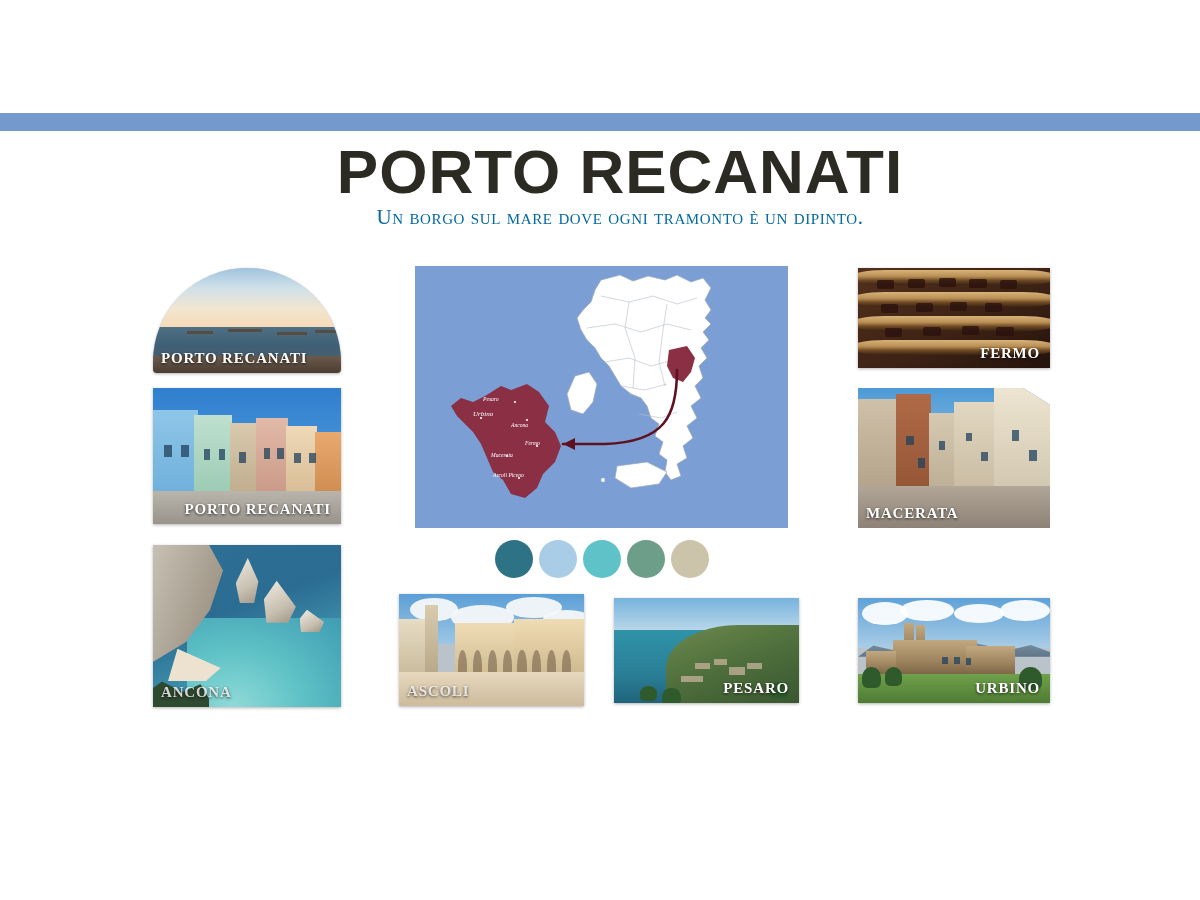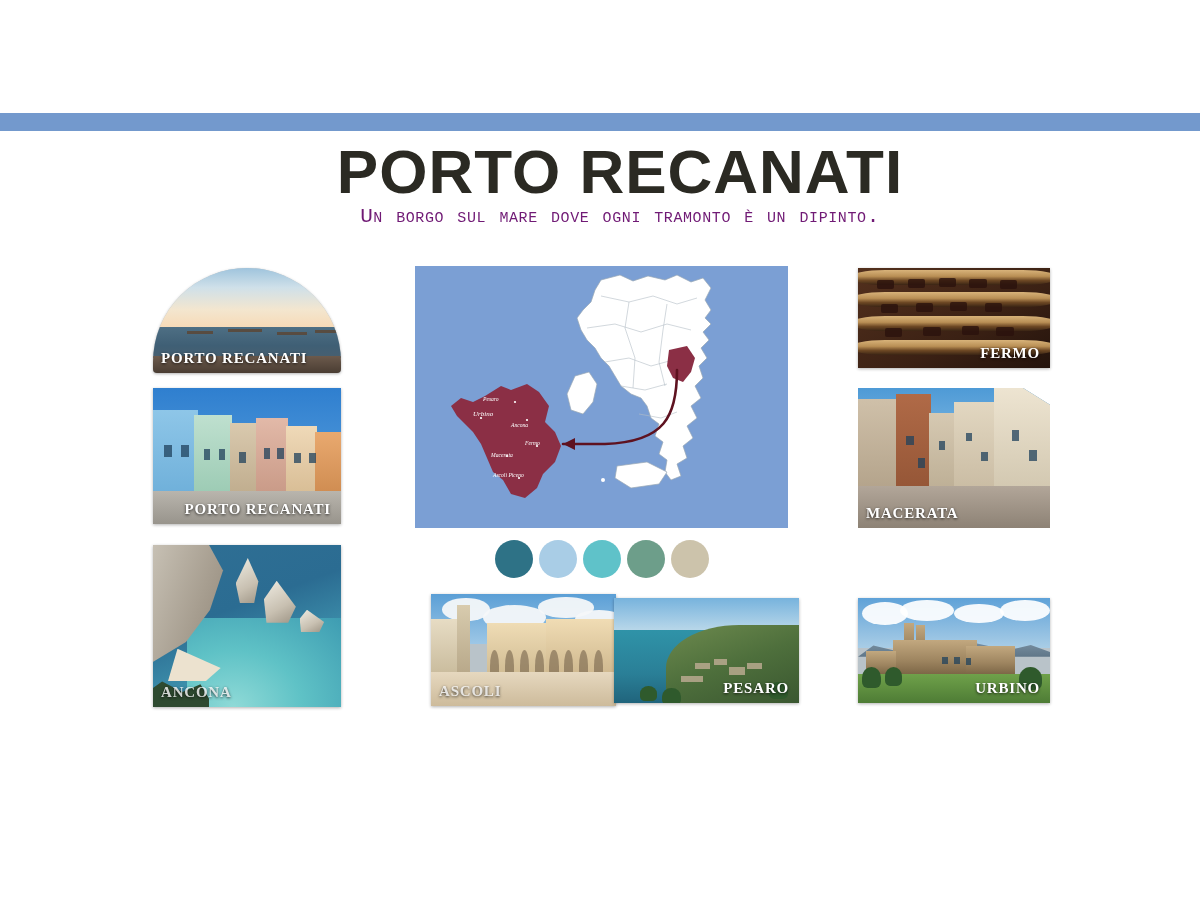--- a/index.html
+++ b/index.html
@@ -38,22 +38,22 @@
     letter-spacing:.2px; margin-top:1px; white-space:nowrap;
   }
 
   #title-block { position:absolute; left:300px; top:0px; width:640px; text-align:center; }
   #main-title {
     font-family:"Liberation Sans", sans-serif; font-weight:700;
     font-size:62px; letter-spacing:1px; color:#2b2a23; line-height:1.02;
     margin:0; white-space:nowrap;
   }
   #subtitle {
-    font-family:Liberation Mono, monospace; font-variant:small-caps;
-    font-size:21px; letter-spacing:.6px; color:#701a75; margin:2px 0 0 0;
+    font-family:Liberation Serif, serif; font-variant:small-caps;
+    font-size:21px; letter-spacing:.6px; color:#0369a1; margin:2px 0 0 0;
     white-space:nowrap;
   }
 
   
   .card {
     position:absolute; overflow:hidden; background:#b9c3c9;
     box-shadow:0 1px 3px rgba(0,0,0,.30);
   }
   .card .photo { position:absolute; inset:0; }
   .card .cap {
@@ -330,21 +330,21 @@
       <div class="hwin" style="left:42%; top:38%; width:3.5%; height:6%;"></div>
       <div class="hwin" style="left:56%; top:32%; width:3.5%; height:6%;"></div>
       <div class="hwin" style="left:64%; top:46%; width:3.5%; height:6%;"></div>
       <div class="hwin" style="left:80%; top:30%; width:4%; height:8%;"></div>
       <div class="hwin" style="left:89%; top:44%; width:4%; height:8%;"></div>
       <div class="mac-street"></div>
     </div>
     <div class="cap">MACERATA</div>
   </div>
 
-  <div class="card" style="left:431px; top:594px; width:185px; height:112px;">
+  <div class="card" style="left:399px; top:594px; width:185px; height:112px;">
     <div class="photo">
       <div class="asc-sky"></div>
       <div class="asc-cloud" style="left:6%;  top:4%;  width:26%; height:20%;"></div>
       <div class="asc-cloud" style="left:28%; top:10%; width:34%; height:22%;"></div>
       <div class="asc-cloud" style="left:58%; top:3%;  width:30%; height:18%;"></div>
       <div class="asc-cloud" style="left:78%; top:14%; width:26%; height:16%;"></div>
       <div class="asc-b" style="left:-2%; top:22%; width:20%; height:58%;
            background:linear-gradient(180deg,#e7dcc4 0%,#c4b696 100%);"></div>
       <div class="asc-b" style="left:14%; top:10%; width:7%; height:70%;
            background:linear-gradient(180deg,#d8cbae 0%,#b3a384 100%);"></div>

